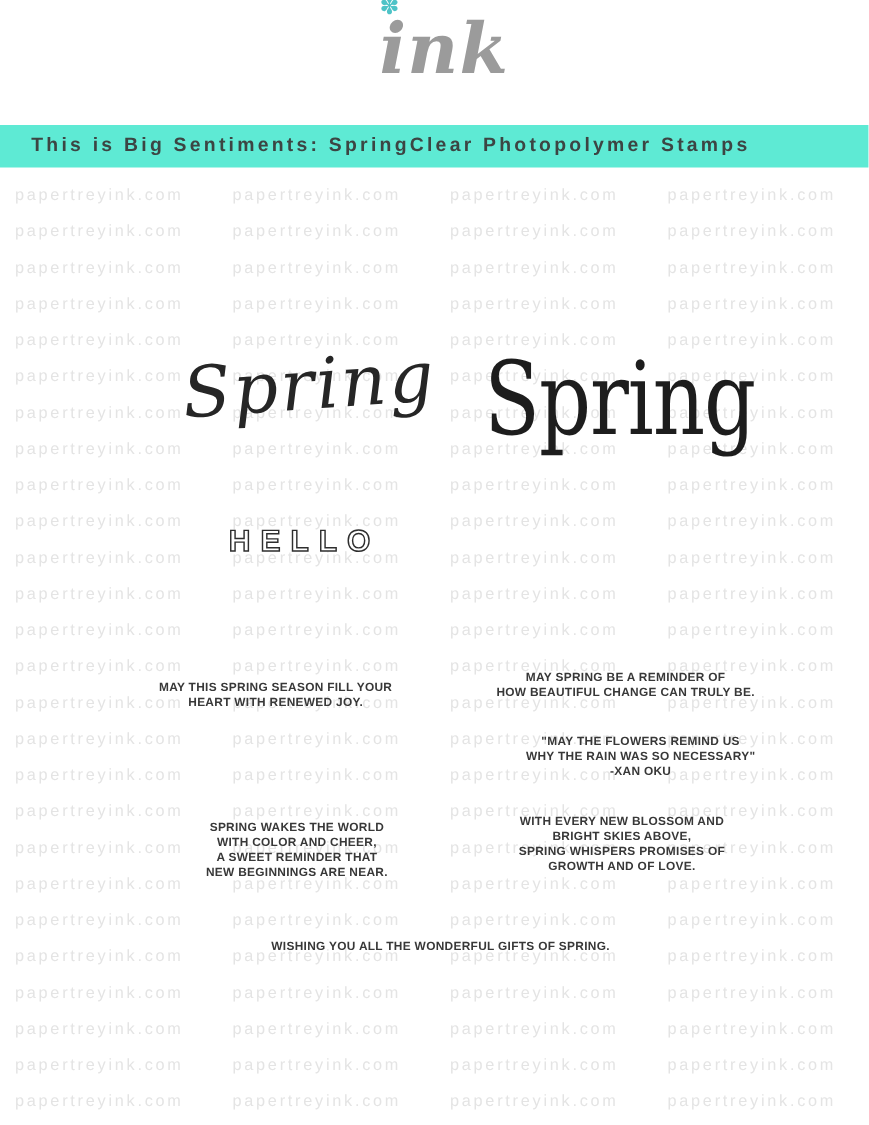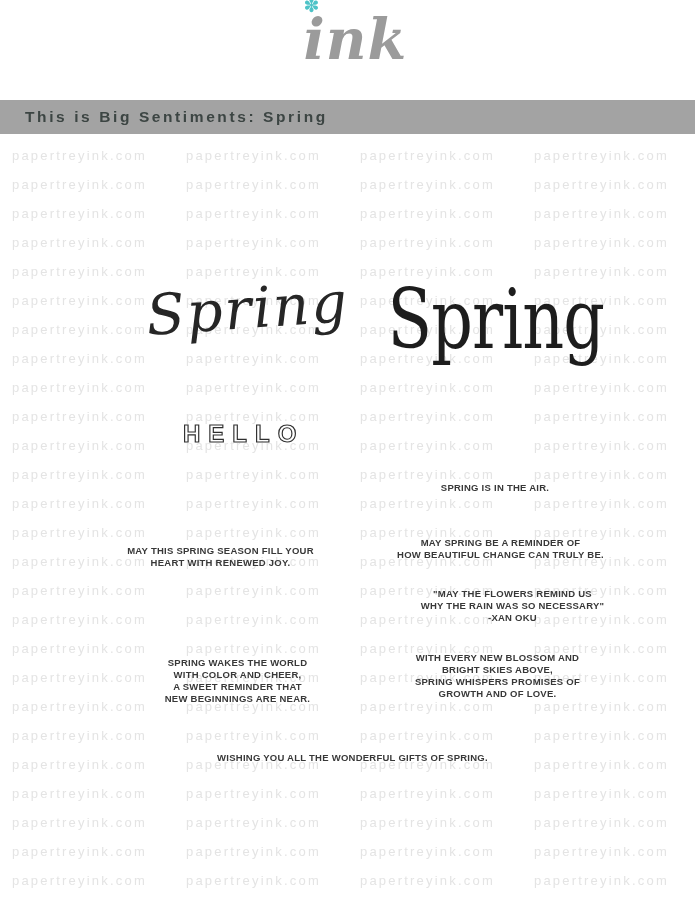--- a/index.html
+++ b/index.html
@@ -24,21 +24,21 @@
     font-size:56px; color:#9b9b9b; letter-spacing:1px;
   }
   .logo-flower {
     position:absolute; top:-10px; left:0px;
     font-size:19px; font-style:normal; color:#4ec3c7; line-height:1;
   }
 
   
   .banner {
     position:absolute; top:100px; left:0; width:695px; height:34px;
-    background:#a3a3a3;
+    background:#5eead4;
     display:flex; align-items:center; 
     box-sizing:border-box; padding:0 25px;
   }
   .banner span {
     font-family:"Liberation Sans", sans-serif;
     font-size:15.5px; font-weight:bold; letter-spacing:2.6px; color:#3c4543;
     white-space:nowrap;
   }
 
   
@@ -192,27 +192,27 @@
       <span class="wm" style="left: 360px; top: 873px; color: rgb(228, 228, 228);">papertreyink.com</span>
       <span class="wm" style="left: 534px; top: 873px; color: rgb(228, 228, 228);">papertreyink.com</span>
     </div>
 
   <div class="logo">
     <span class="logo-ink-wrap"><span class="logo-flower">✽</span><span class="logo-ink">ink</span></span>
   </div>
 
   <div class="banner">
     <span>This is Big Sentiments: Spring</span>
+    <span>Clear Photopolymer Stamps</span>
   </div>
 
   <div class="stamp spring-script">Spring</div>
   <div class="stamp spring-serif">Spring</div>
   <div class="stamp outline-word hello">HELLO</div>
 
-  <div class="sentiment" style="left:385px; top:482px; width:220px;">SPRING IS IN THE AIR.</div>
   <div class="sentiment" style="left:378px; top:537px; width:245px;">MAY SPRING BE A REMINDER OF
 HOW BEAUTIFUL CHANGE CAN TRULY BE.</div>
   <div class="sentiment" style="left:98px;  top:545px; width:245px;">MAY THIS SPRING SEASON FILL YOUR
 HEART WITH RENEWED JOY.</div>
   <div class="sentiment" style="left:400px; top:588px; width:225px;">"MAY THE FLOWERS REMIND US
 WHY THE RAIN WAS SO NECESSARY"
 -XAN OKU</div>
   <div class="sentiment" style="left:385px; top:652px; width:225px;">WITH EVERY NEW BLOSSOM AND
 BRIGHT SKIES ABOVE,
 SPRING WHISPERS PROMISES OF

